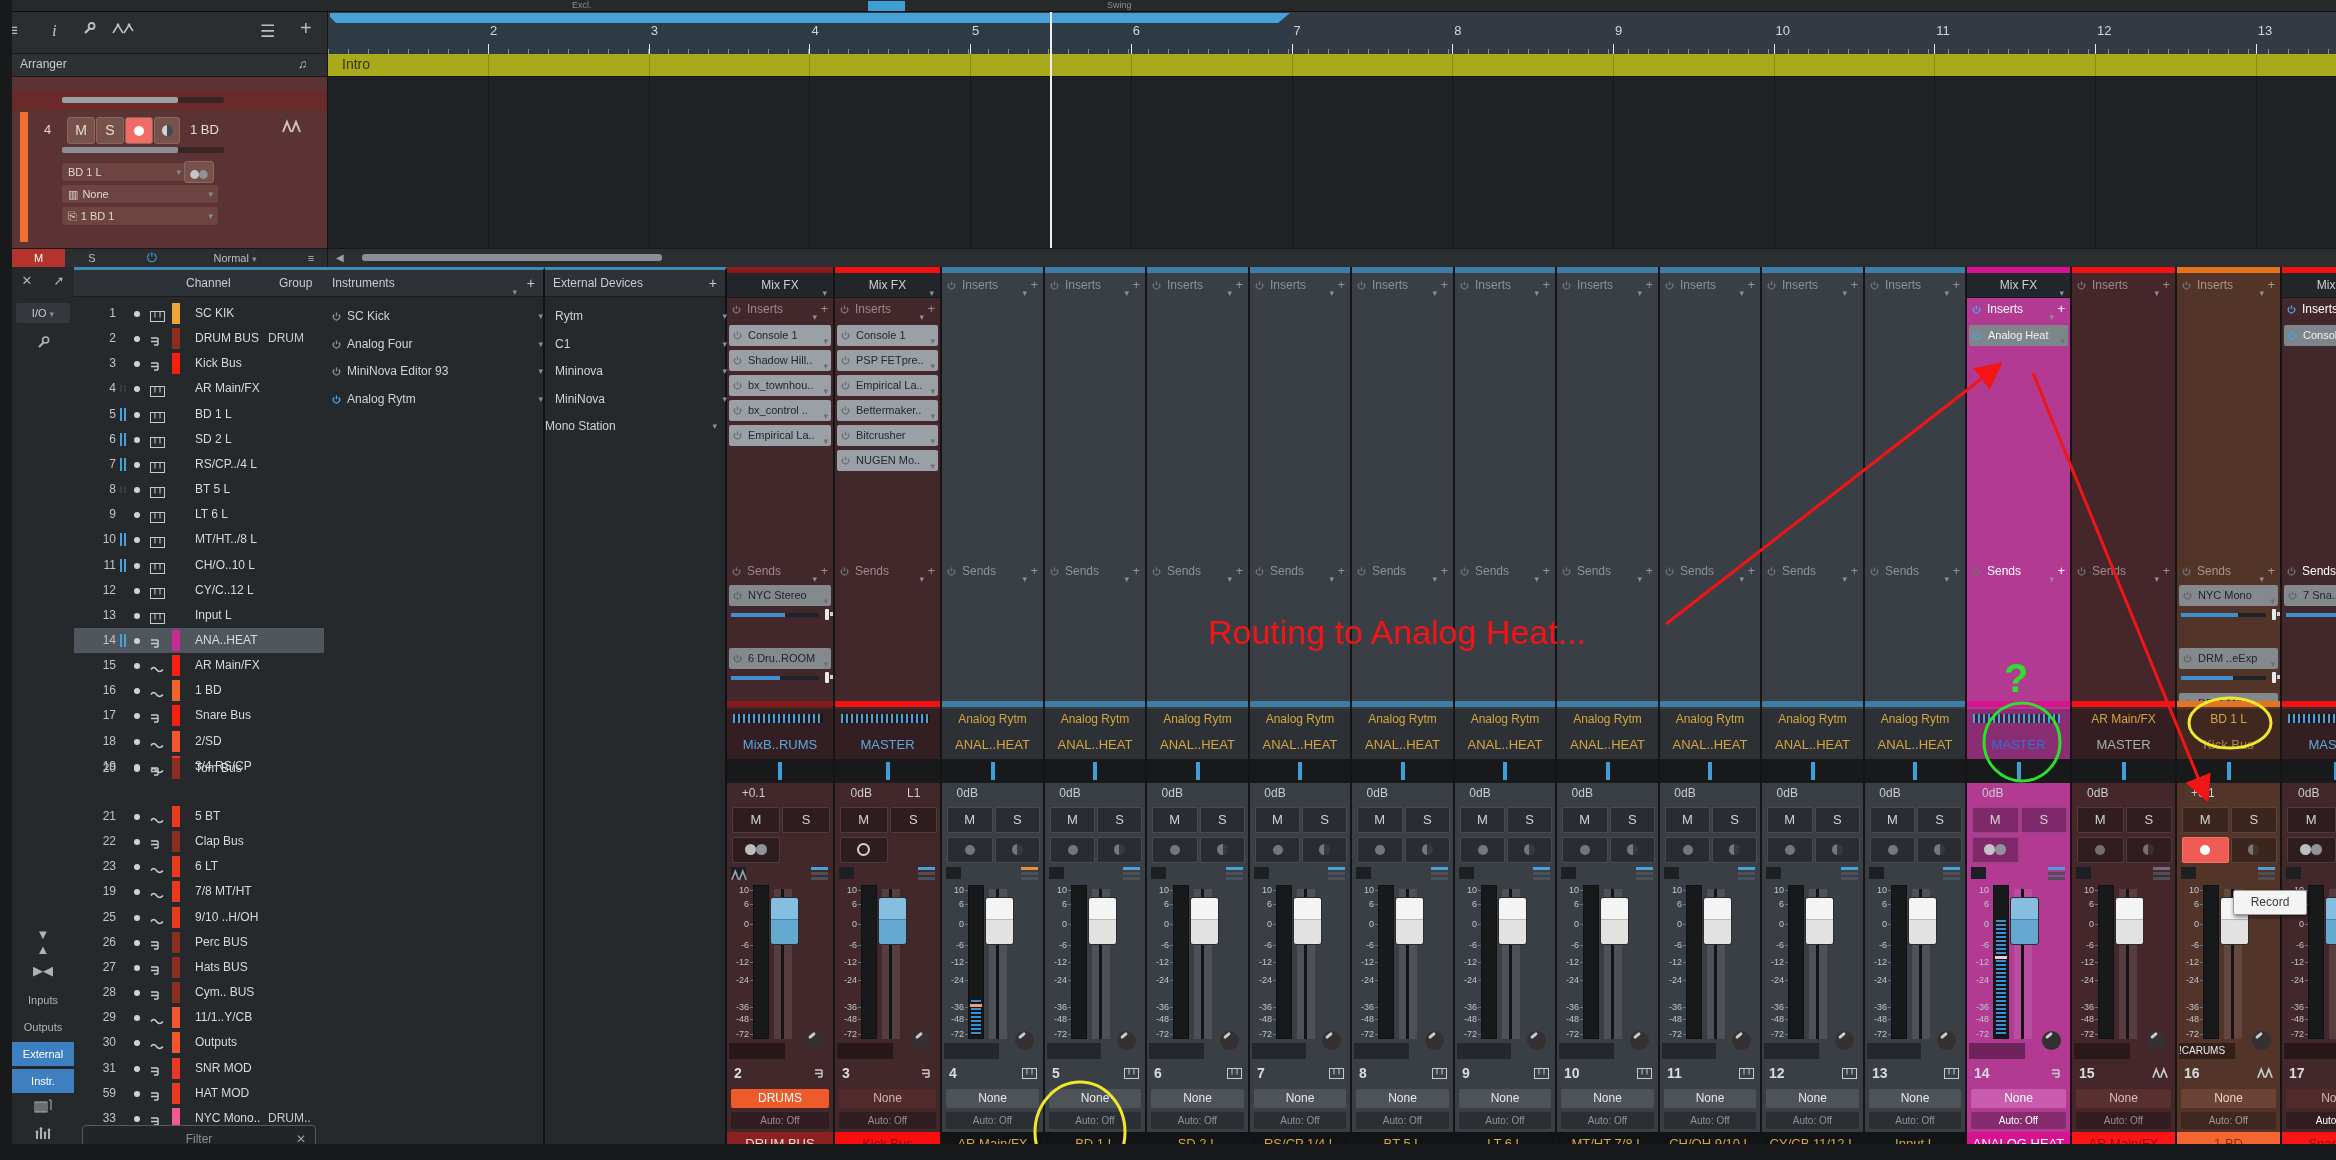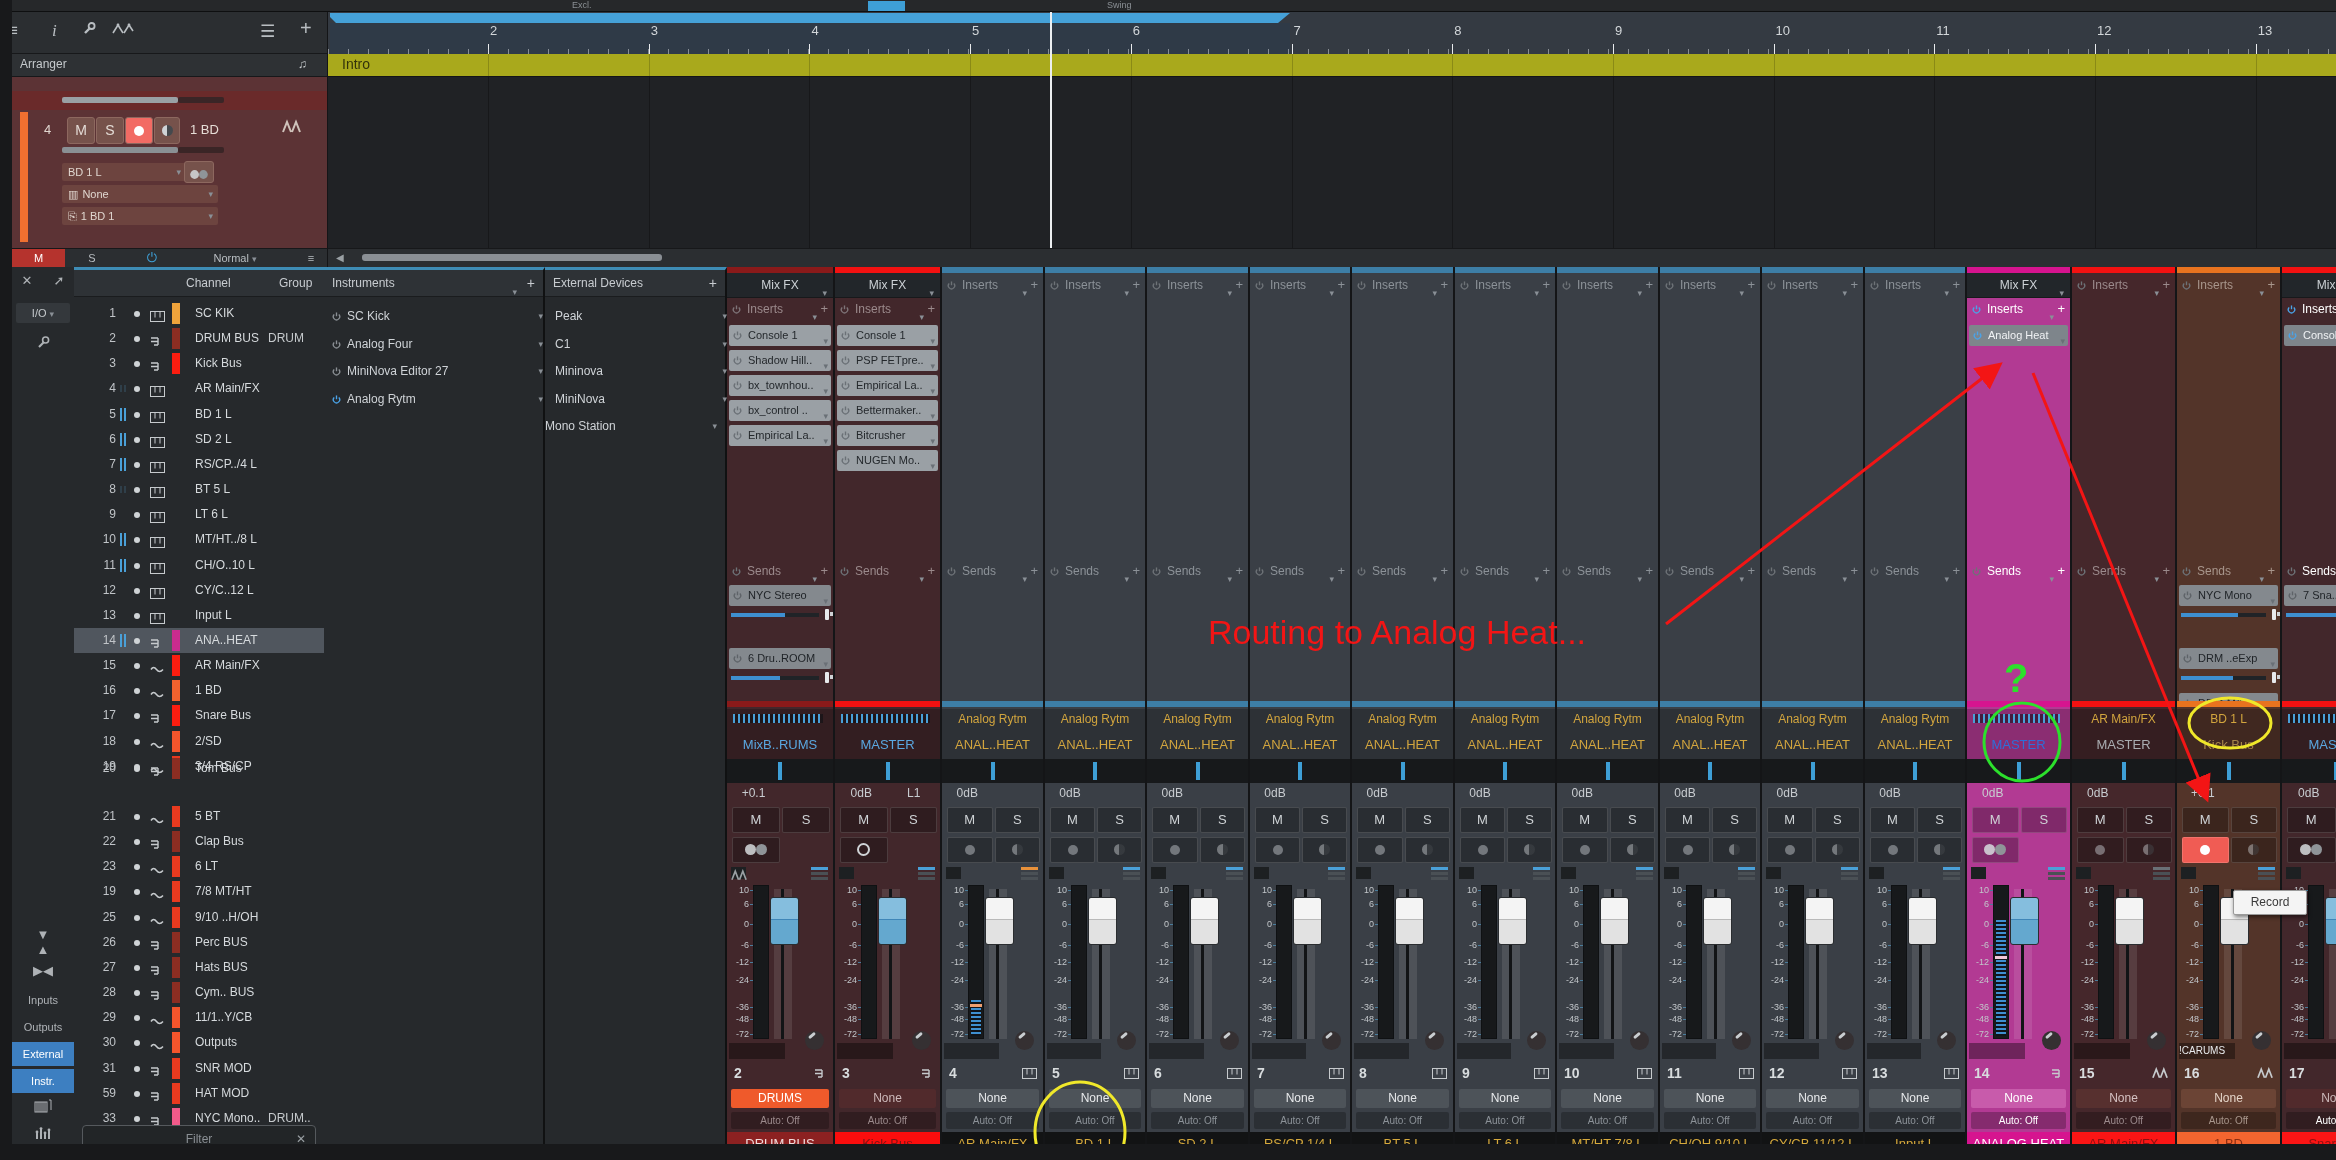--- a/index.html
+++ b/index.html
@@ -659,35 +659,35 @@
               <path d="M5 .5v4.2" stroke="#8a8f94" stroke-width="1.5" fill="none"></path>
               <path d="M2.5 2.7a3.5 3.5 0 1 0 5 0" stroke="#8a8f94" stroke-width="1.5" fill="none"></path>
             </svg></span><span>SC Kick</span><span class="chv">▾</span></div>
         <div class="ditem" style="top:60.5px;padding-left:8px"><span class="pw"><svg width="9" height="9" viewBox="0 0 10 10">
               <path d="M5 .5v4.2" stroke="#8a8f94" stroke-width="1.5" fill="none"></path>
               <path d="M2.5 2.7a3.5 3.5 0 1 0 5 0" stroke="#8a8f94" stroke-width="1.5" fill="none"></path>
             </svg></span><span>Analog Four</span><span class="chv">▾</span></div>
         <div class="ditem" style="top:88px;padding-left:8px"><span class="pw"><svg width="9" height="9" viewBox="0 0 10 10">
               <path d="M5 .5v4.2" stroke="#8a8f94" stroke-width="1.5" fill="none"></path>
               <path d="M2.5 2.7a3.5 3.5 0 1 0 5 0" stroke="#8a8f94" stroke-width="1.5" fill="none"></path>
-            </svg></span><span>MiniNova Editor 27</span><span class="chv">▾</span></div>
+            </svg></span><span>MiniNova Editor 93</span><span class="chv">▾</span></div>
         <div class="ditem" style="top:115.5px;padding-left:8px"><span class="pw"><svg width="9" height="9" viewBox="0 0 10 10">
               <path d="M5 .5v4.2" stroke="#4aa3e8" stroke-width="1.5" fill="none"></path>
               <path d="M2.5 2.7a3.5 3.5 0 1 0 5 0" stroke="#4aa3e8" stroke-width="1.5" fill="none"></path>
             </svg></span><span>Analog Rytm</span><span class="chv">▾</span></div>
       </div>
   </div>
 
   <div class="abs panel" style="left:533px;width:180px">
     <div class="phead">
       <span style="margin-left:8px">External Devices</span>
       <span style="position:absolute;right:8px;font-size:14px">+</span>
     </div>
     <div id="devitems">
-        <div class="ditem" style="top:33px;padding-left:10px"><span>Peak</span><span class="chv">▾</span></div>
+        <div class="ditem" style="top:33px;padding-left:10px"><span>Rytm</span><span class="chv">▾</span></div>
         <div class="ditem" style="top:60.5px;padding-left:10px"><span>C1</span><span class="chv">▾</span></div>
         <div class="ditem" style="top:88px;padding-left:10px"><span>Mininova</span><span class="chv">▾</span></div>
         <div class="ditem" style="top:115.5px;padding-left:10px"><span>MiniNova</span><span class="chv">▾</span></div>
         <div class="ditem" style="top:143px;"><span>Mono Station</span><span class="chv">▾</span></div>
       </div>
   </div>
 
   <div id="strips">
       <div class="strip" style="left:715px;width:106px;background:#42272b">
         <div class="zone" style="top:0;height:6px;background:#8a1a1a"></div>

